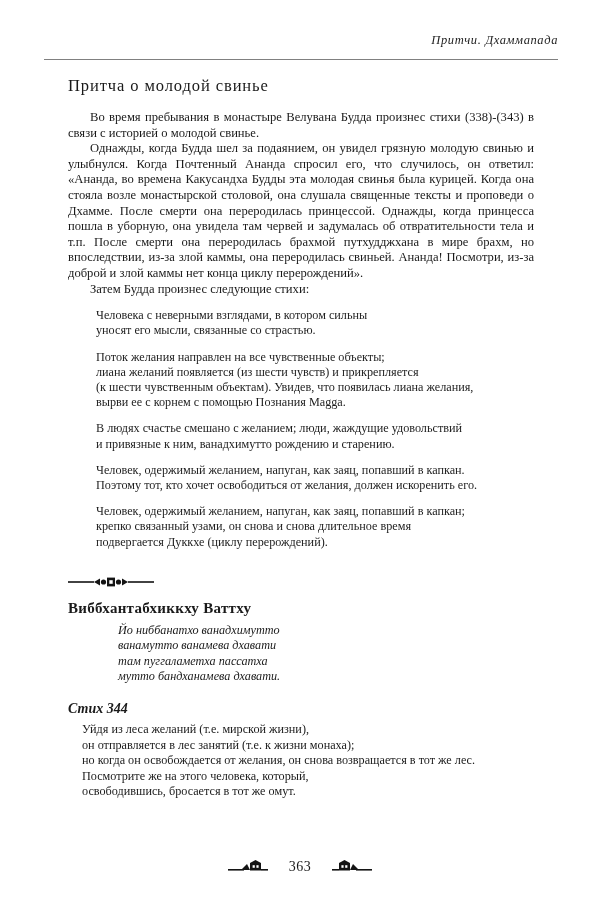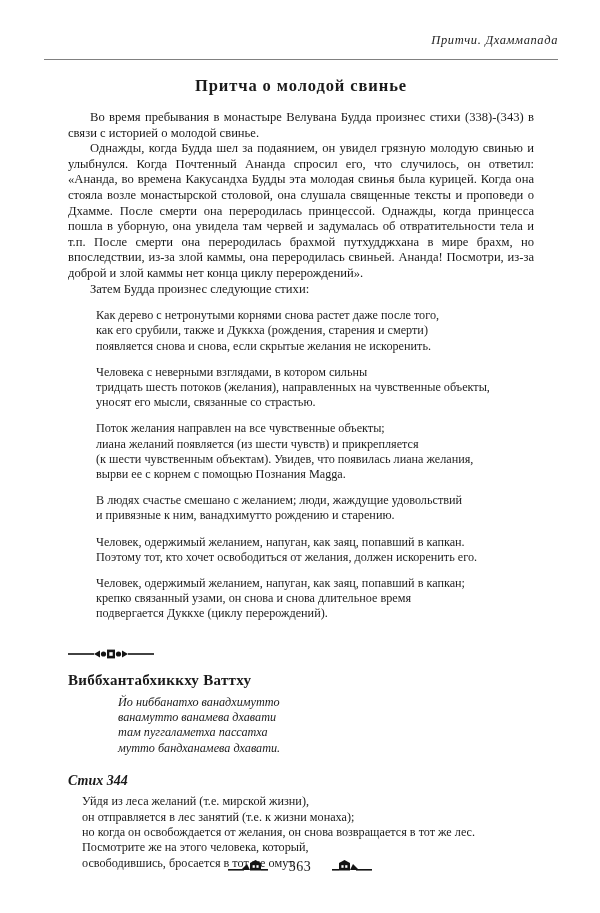--- a/index.html
+++ b/index.html
@@ -46,22 +46,22 @@
   
   .content {
     position: absolute;
     top: 70px;
     left: 68px;
     width: 466px;
   }
 
   h1.title {
     font-size: 16.5px;
-    font-weight: bold;
-    text-align: center;
+    font-weight: normal;
+    text-align: left;
     margin: 6px 0 14px 0;
     letter-spacing: 0.9px;
   }
 
   p.body {
     font-size: 12.6px;
     line-height: 15.6px;
     text-align: justify;
     margin: 0 0 0 0;
     text-indent: 22px;
@@ -146,29 +146,23 @@
     <h1 class="title">Притча о молодой свинье</h1>
 
     <p class="body">Во время пребывания в монастыре Велувана Будда произнес стихи (338)-(343) в связи с историей о молодой свинье.</p>
 
     <p class="body">Однажды, когда Будда шел за подаянием, он увидел грязную молодую свинью и улыбнулся. Когда Почтенный Ананда спросил его, что случилось, он ответил: «Ананда, во времена Какусандха Будды эта молодая свинья была курицей. Когда она стояла возле монастырской столовой, она слушала священные тексты и проповеди о Дхамме. После смерти она переродилась принцессой. Однажды, когда принцесса пошла в уборную, она увидела там червей и задумалась об отвратительности тела и т.п. После смерти она переродилась брахмой путхудджхана в мире брахм, но впоследствии, из-за злой каммы, она переродилась свиньей. Ананда! Посмотри, из-за доброй и злой каммы нет конца циклу перерождений».</p>
 
     <p class="body">Затем Будда произнес следующие стихи:</p>
 
     <div class="verse-group">
 
-      <div class="verse">
-        <span class="ln">Как дерево с нетронутыми корнями снова растет даже после того,</span>
-        <span class="ln">как его срубили, также и Дуккха (рождения, старения и смерти)</span>
-        <span class="ln">появляется снова и снова, если скрытые желания не искоренить.</span>
-      </div>
 
       <div class="verse">
         <span class="ln">Человека с неверными взглядами, в котором сильны</span>
-        <span class="ln">тридцать шесть потоков (желания), направленных на чувственные объекты,</span>
         <span class="ln">уносят его мысли, связанные со страстью.</span>
       </div>
 
       <div class="verse">
         <span class="ln">Поток желания направлен на все чувственные объекты;</span>
         <span class="ln">лиана желаний появляется (из шести чувств) и прикрепляется</span>
         <span class="ln">(к шести чувственным объектам). Увидев, что появилась лиана желания,</span>
         <span class="ln">вырви ее с корнем с помощью Познания Magga.</span>
       </div>
 

